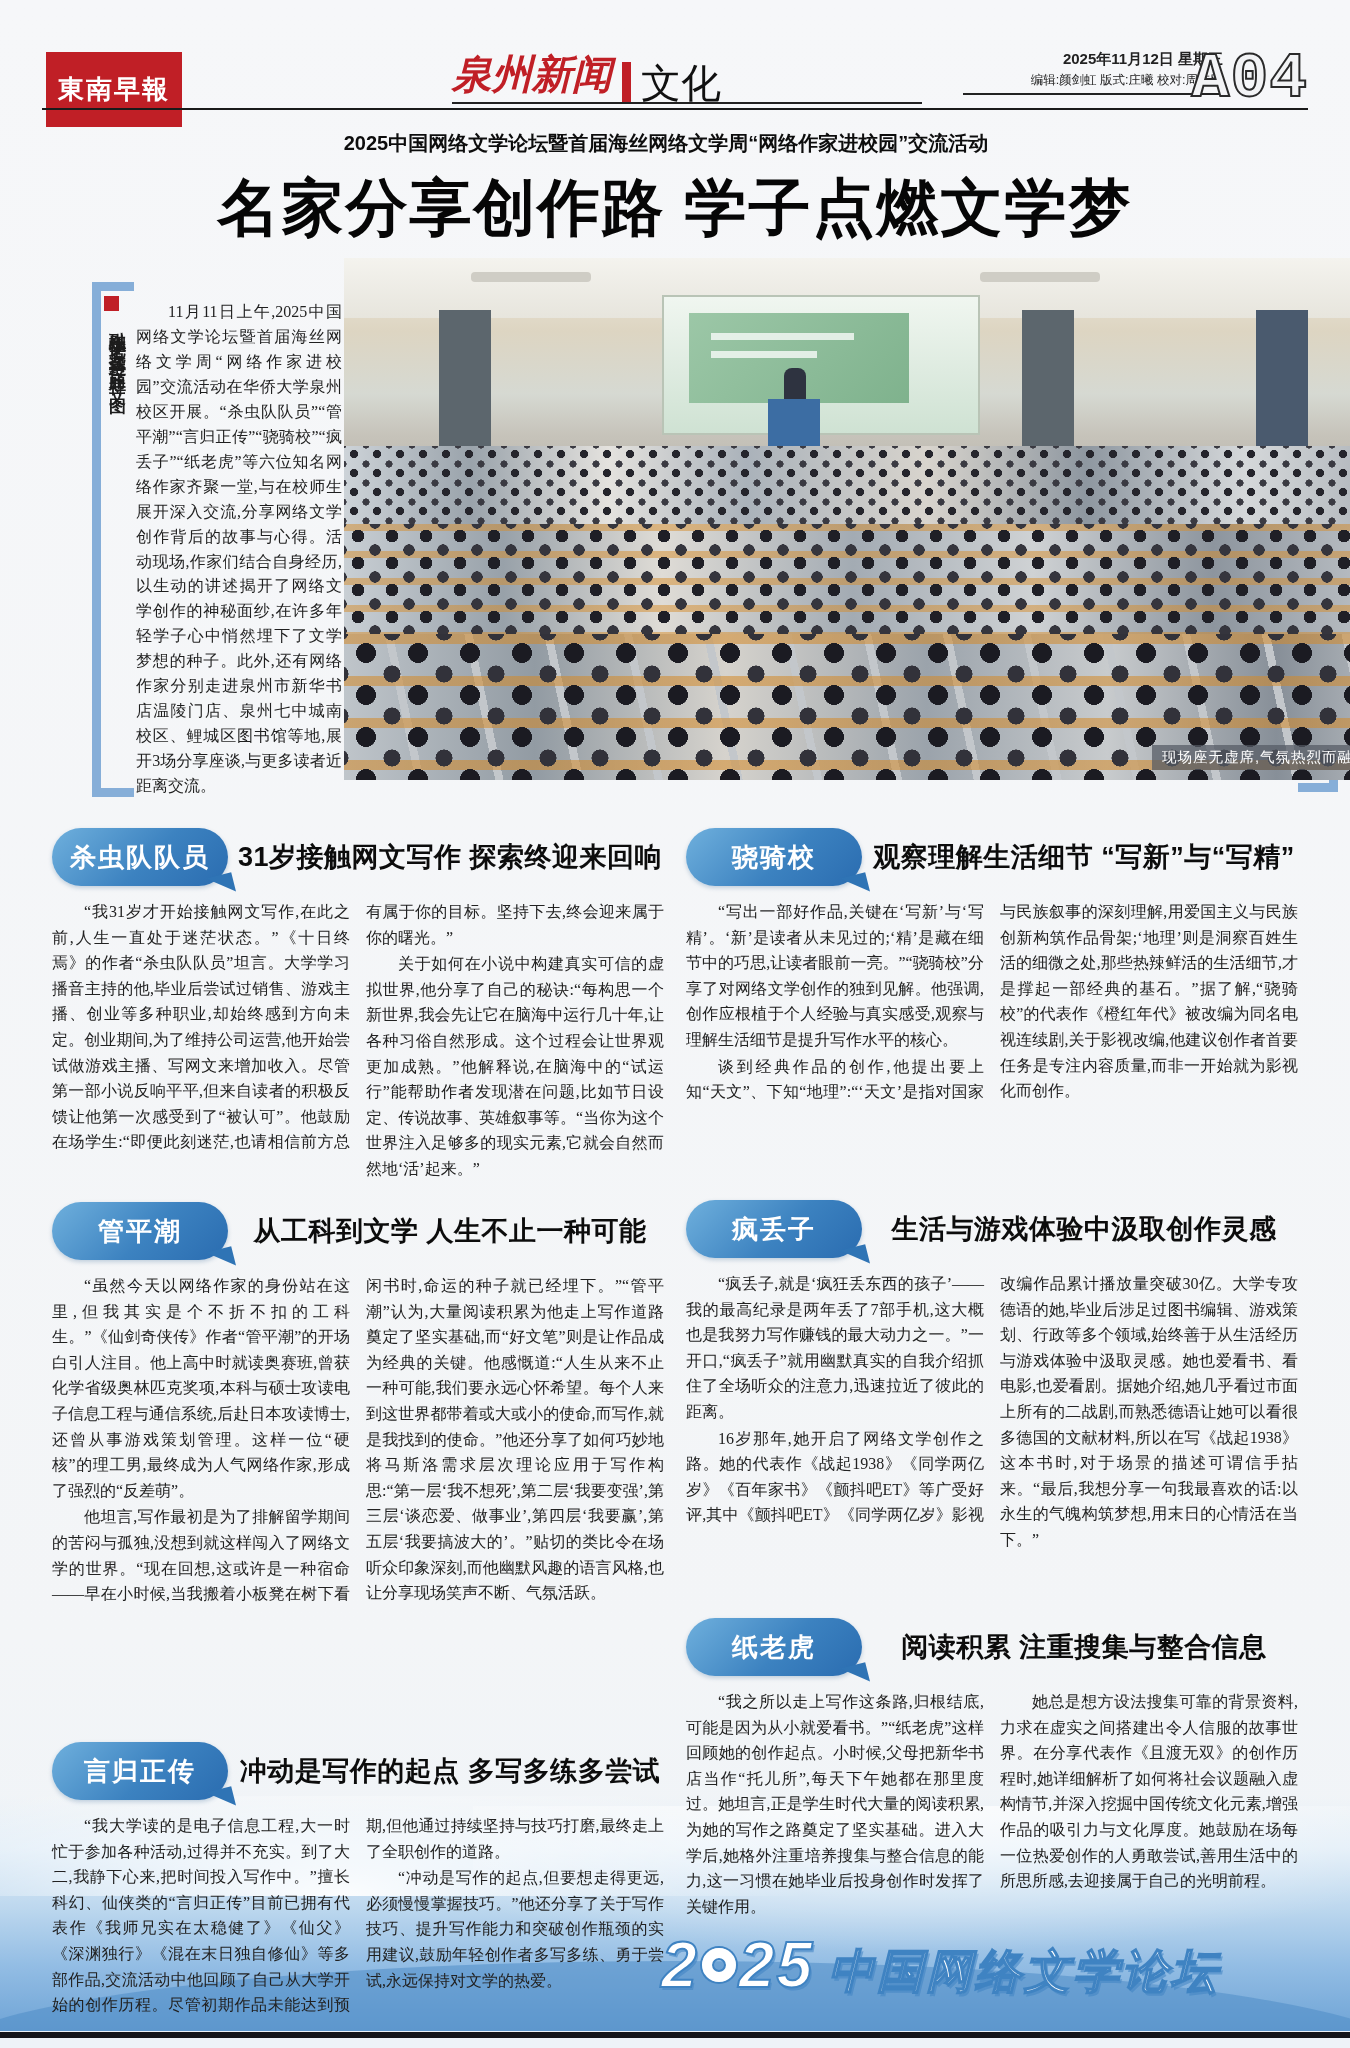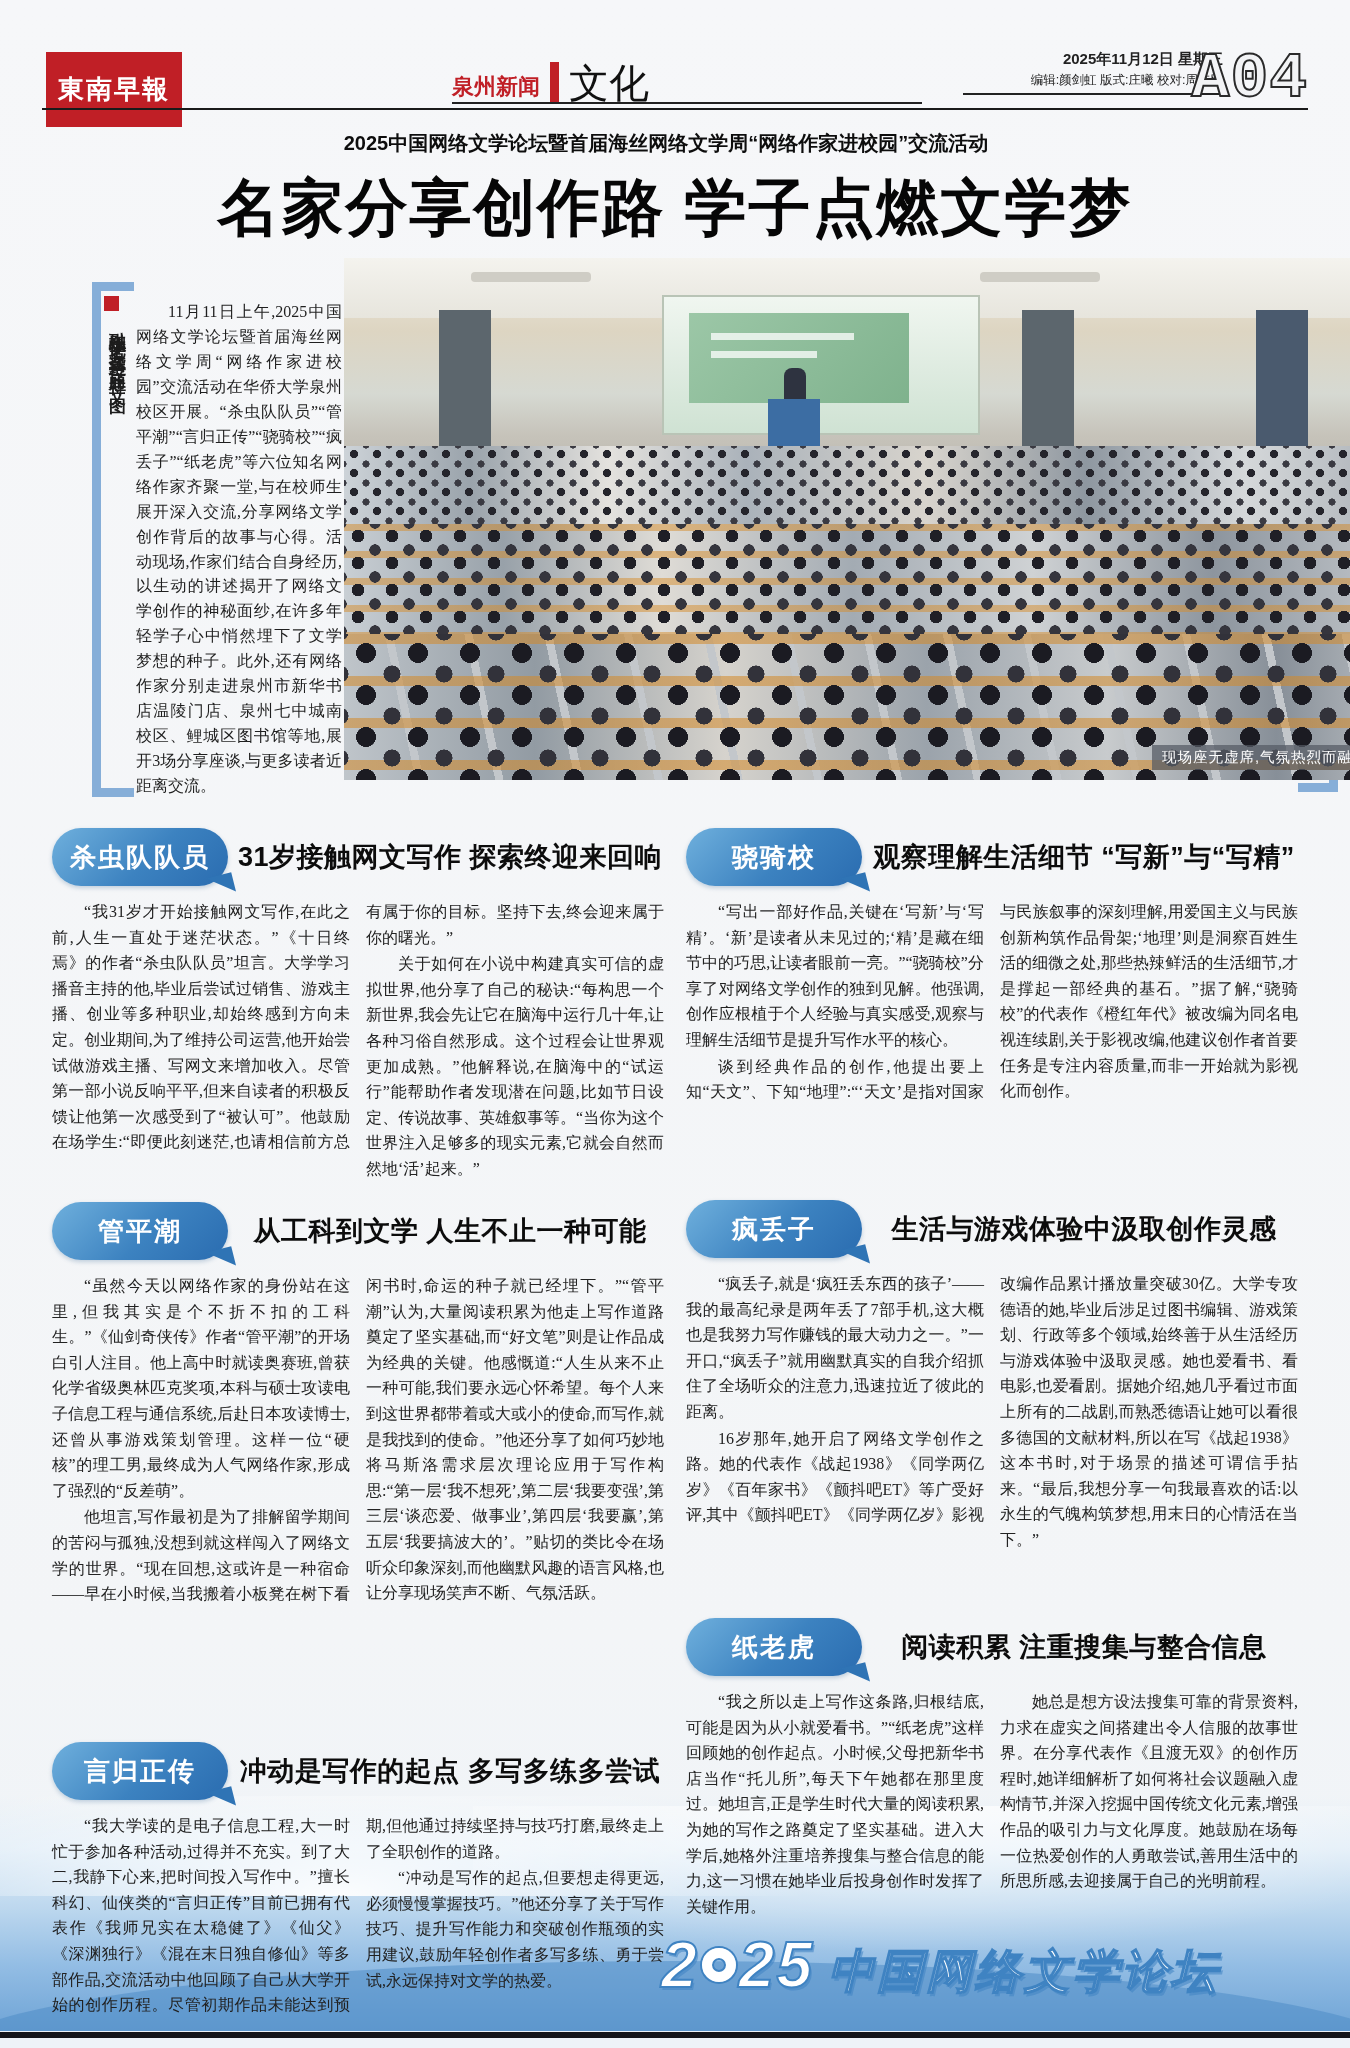--- a/index.html
+++ b/index.html
@@ -7,21 +7,21 @@
   .page { position:relative; width:1350px; height:2048px; margin:0 auto;
           background:linear-gradient(180deg,#f6f7f9 0%,#f3f5f7 80%,#eef3f8 100%); overflow:hidden; }
 
   
   .masthead { position:absolute; top:42px; left:42px; right:42px; height:62px; }
   .logo-box { position:absolute; left:4px; top:10px; background:#c01f26; color:#fff;
               font-weight:bold; font-size:26px; padding:20px 12px; letter-spacing:2px;
               font-family:"Liberation Serif",serif; }
   .mast-center { position:absolute; left:410px; top:6px; width:470px; height:56px;
                  border-bottom:2px solid #222; display:flex; align-items:flex-end; gap:10px; }
-  .sec-name { color:#c01f26; font-weight:bold; font-size:22px; font-family:"Liberation Serif",serif; }
+  .sec-name { color:#c01f26; font-weight:bold; font-size:40px; font-family:"Liberation Serif",serif;font-style:italic; }
   .red-bar { width:9px; height:40px; background:#c01f26; }
   .cat-name { color:#111; font-weight:normal; font-size:40px; line-height:0.95;
               font-family:"Liberation Sans",sans-serif; }
   .mast-right { position:absolute; right:85px; top:8px; width:260px; text-align:right;
                 border-bottom:2px solid #222; padding-bottom:4px;
                 font-family:"Liberation Sans",sans-serif; color:#222; }
   .mast-date { font-size:15px; font-weight:bold; }
   .mast-staff { font-size:12.5px; margin-top:3px; }
   .page-no { position:absolute; right:0; top:2px; font-family:Liberation Mono, monospace;
              font-weight:900; font-size:63px; color:#f2f3f5; -webkit-text-stroke:2px #2a2a2a;

